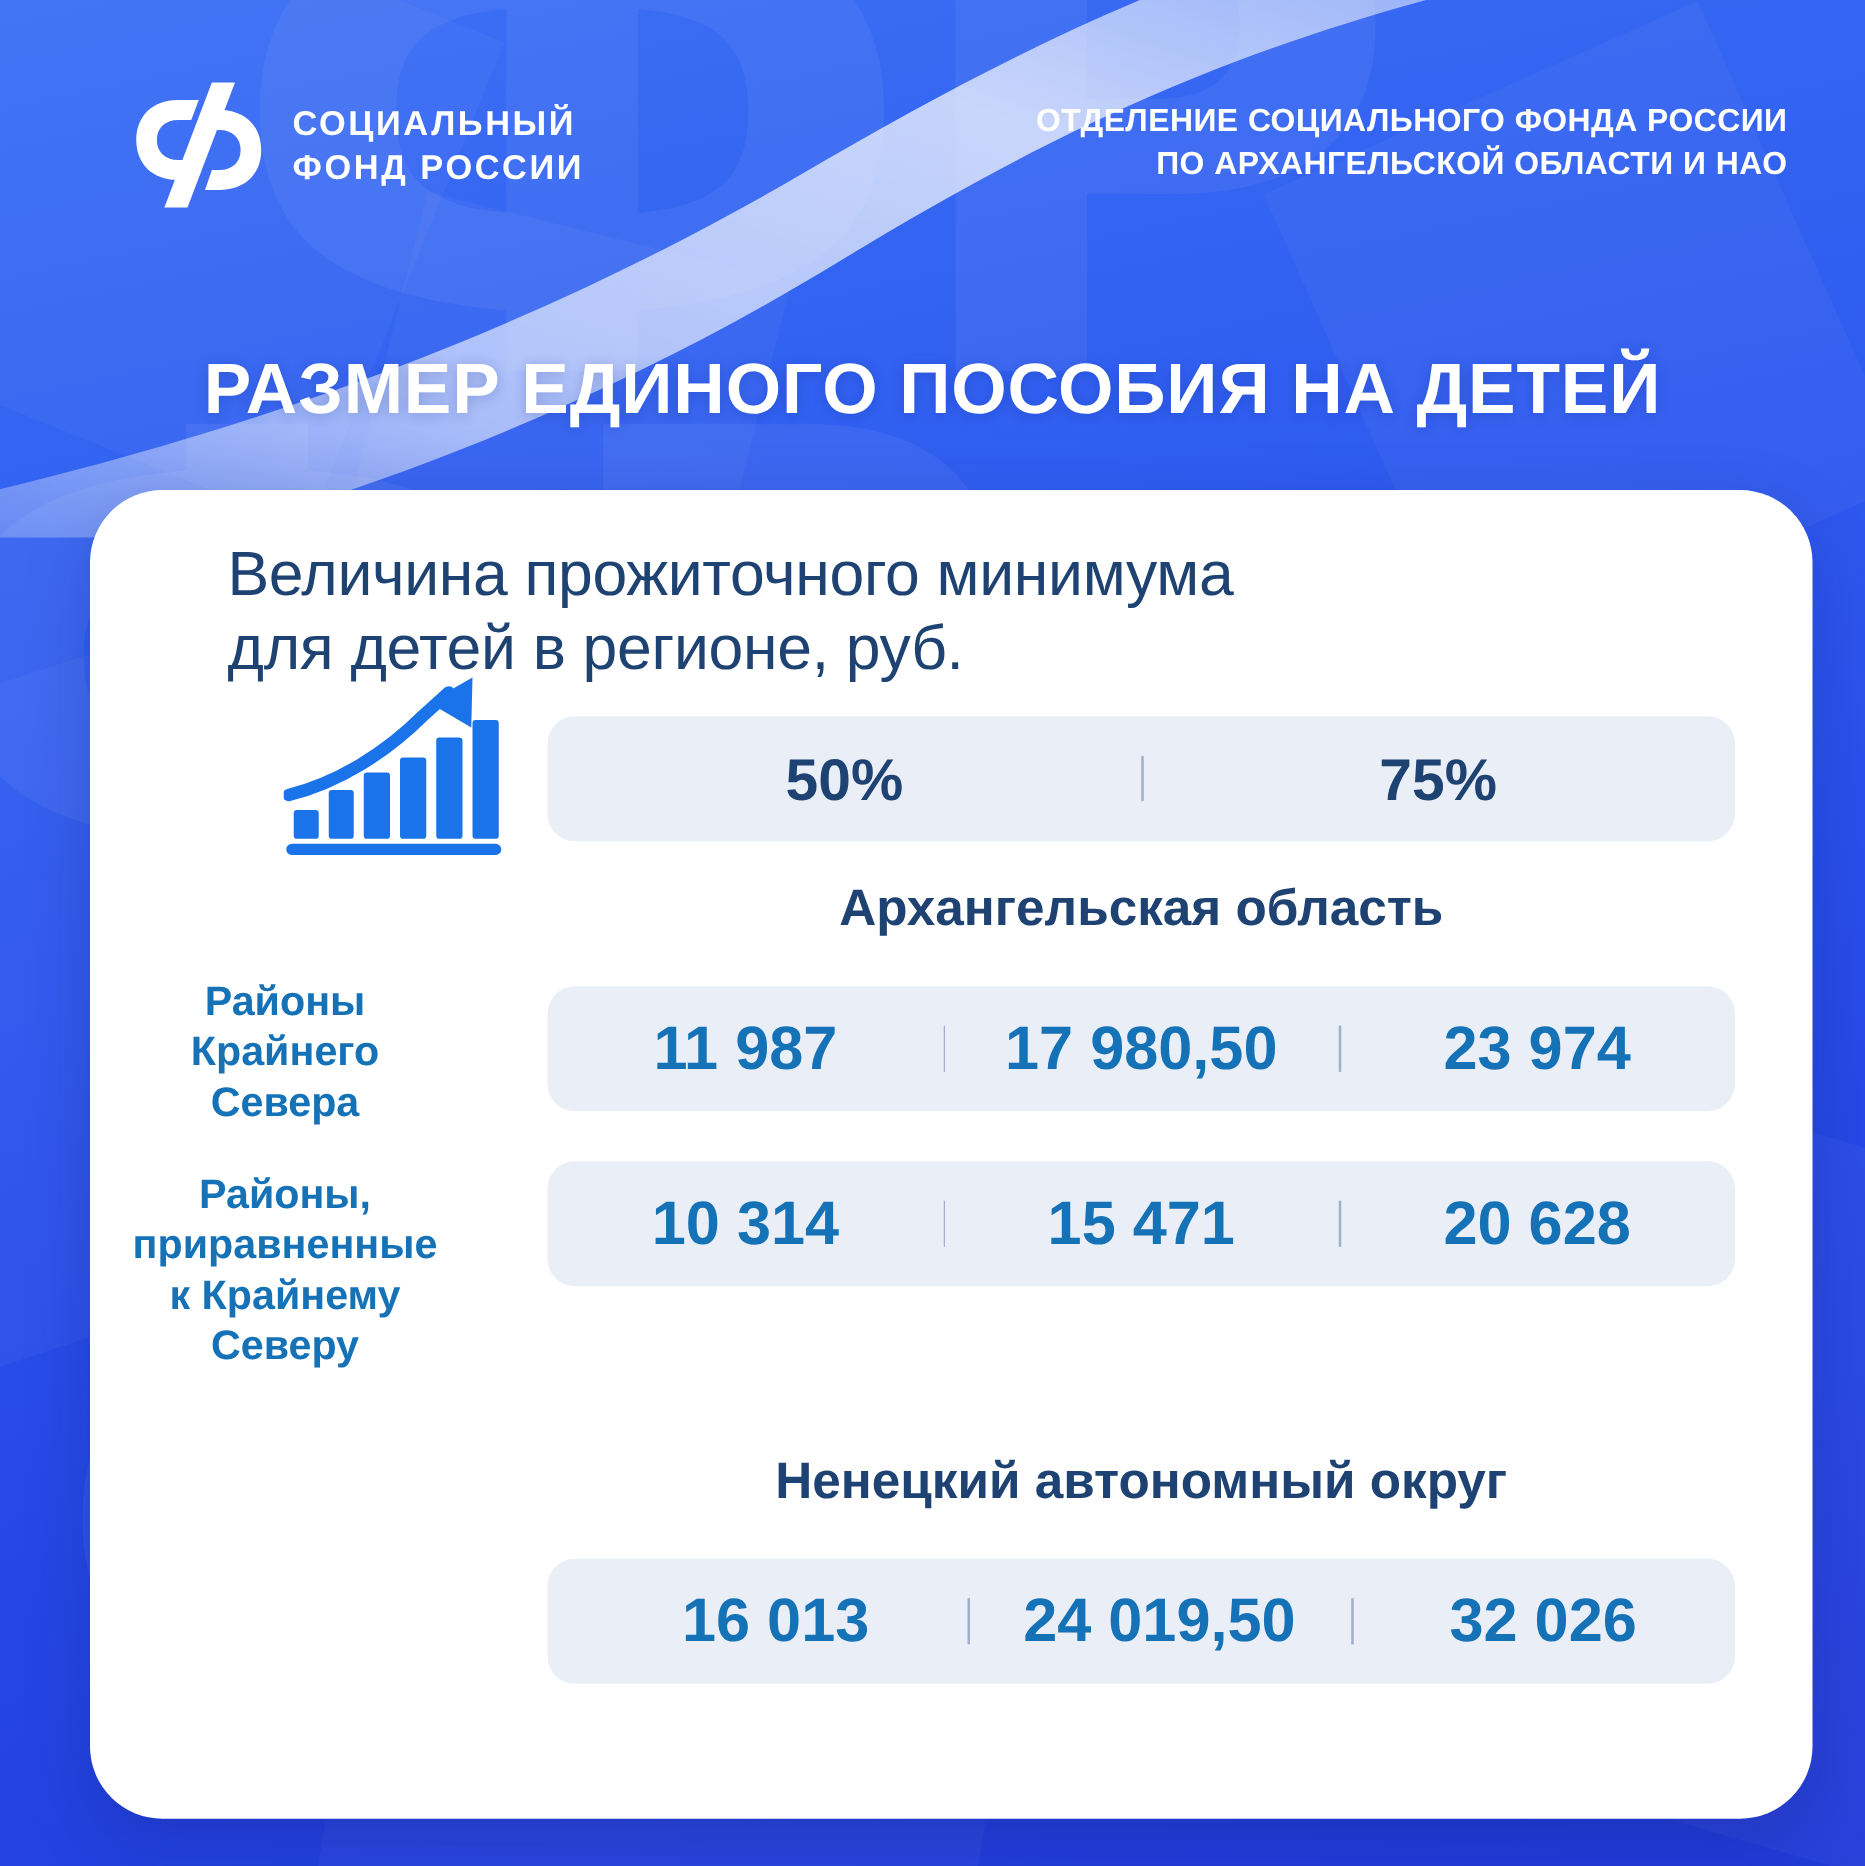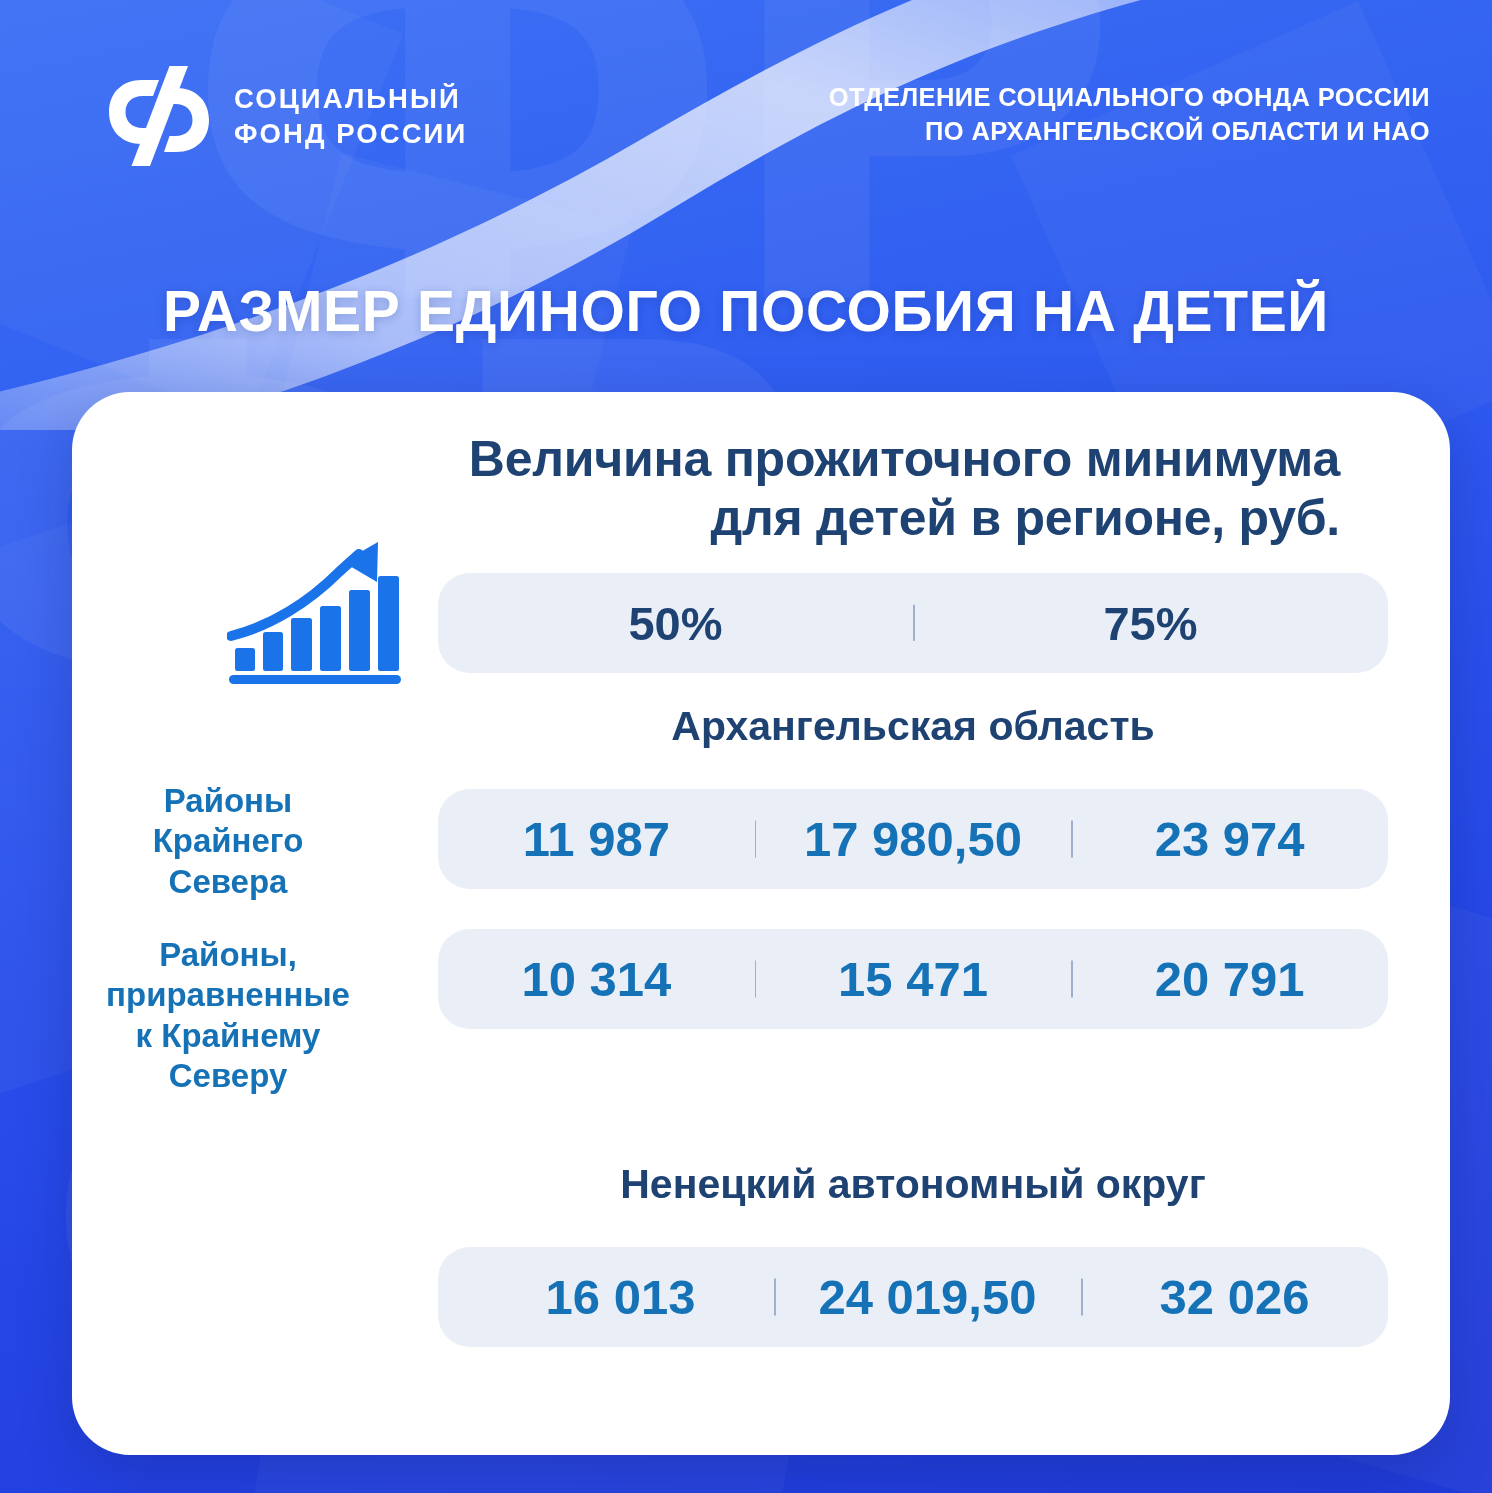--- a/index.html
+++ b/index.html
@@ -125,24 +125,24 @@
     width: 1378px;
     height: 1063px;
     background: #ffffff;
     border-radius: 58px;
     box-shadow: 0 18px 54px rgba(8,22,90,0.22);
     z-index: 6;
   }
 
   .card-title {
     margin-top: 38px;
-    text-align: right;
+    text-align: left;
     color: #1e4272;
     font-size: 50px;
-    font-weight: 700;
+    font-weight: 400;
     line-height: 1.18;
     letter-spacing: -0.005em;
     padding: 0 110px;
     white-space: pre-line;
   }
 
   
   .growth-icon {
     position: absolute;
     left: 155px;
@@ -156,21 +156,21 @@
     position: absolute;
     left: 0; right: 0;
     top: 181px;
   }
 
   .pill {
     position: absolute;
     left: 366px;
     width: 950px;
     background: #e9eef7;
-    border-radius: 32px;
+    border-radius: 22px;
     display: flex;
     align-items: center;
   }
   .pill .cell {
     flex: 1 1 0;
     text-align: center;
     position: relative;
   }
   .pill .cell + .cell::before {
     content: "";
@@ -305,21 +305,21 @@
         <div class="cell">23 974</div>
       </div>
 
       <div class="row-label label-2">Районы,
 приравненные
 к Крайнему
 Северу</div>
       <div class="pill pill-v2">
         <div class="cell">10 314</div>
         <div class="cell">15 471</div>
-        <div class="cell">20 791</div>
+        <div class="cell">20 628</div>
       </div>
 
       <div class="region-head region-2">Ненецкий автономный округ</div>
 
       <div class="pill pill-v3">
         <div class="cell">16 013</div>
         <div class="cell">24 019,50</div>
         <div class="cell">32 026</div>
       </div>
 

